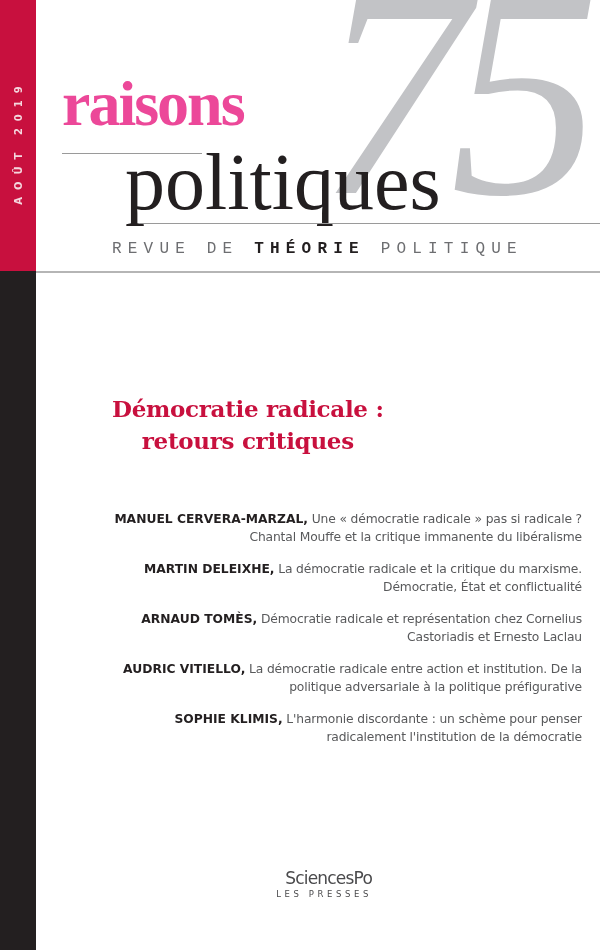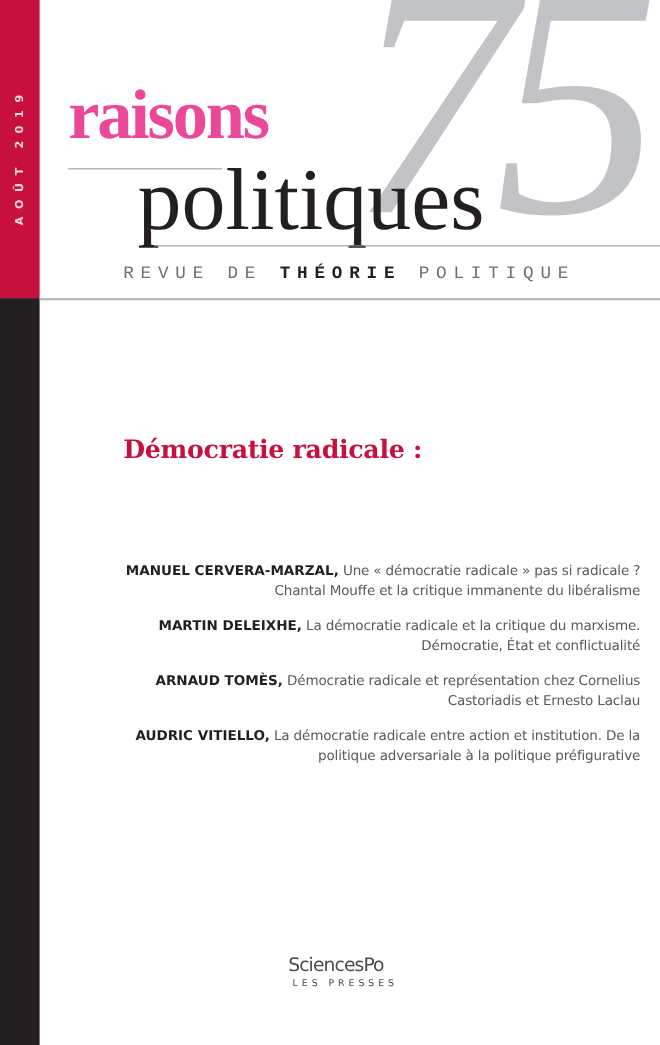--- a/index.html
+++ b/index.html
@@ -93,21 +93,21 @@
       letter-spacing: -0.15px;
       text-align: right;
     }
     .article .author {
       font-weight: bold;
       color: #231f20;
       letter-spacing: 0px;
     }
     .publisher {
       position: absolute; left: 262px; top: 868px;
-      text-align: left;
+      text-align: right;
       width: 110px;
     }
     .publisher-name {
       font-family: "DejaVu Sans", sans-serif;
       font-size: 17px;
       color: #4a4a4c;
       letter-spacing: -0.8px;
       line-height: 20px;
     }
     .publisher-sub {
@@ -132,33 +132,37 @@
 <div class="title-raisons">raisons</div>
 <div class="title-politiques">politiques</div>
 <div class="rule rule-mid"></div>
 
 <div class="subtitle"><span>REVUE DE </span><b>THÉORIE</b><span> POLITIQUE</span></div>
 
 <div class="rule rule-bottom"></div>
 
 <div class="dossier-title">
   <div>Démocratie radicale :</div>
+  <div>retours critiques</div>
 </div>
 
 <div class="articles">
   <div class="article">
     <span class="author">MANUEL CERVERA-MARZAL,</span><span> Une « démocratie radicale » pas si radicale ? Chantal Mouffe et la critique immanente du libéralisme</span>
   </div>
   <div class="article">
     <span class="author">MARTIN DELEIXHE,</span><span> La démocratie radicale et la critique du marxisme. Démocratie, État et conflictualité</span>
   </div>
   <div class="article">
     <span class="author">ARNAUD TOMÈS,</span><span> Démocratie radicale et représentation chez Cornelius Castoriadis et Ernesto Laclau</span>
   </div>
   <div class="article">
     <span class="author">AUDRIC VITIELLO,</span><span> La démocratie radicale entre action et institution. De la politique adversariale à la politique préfigurative</span>
   </div>
+  <div class="article">
+    <span class="author">SOPHIE KLIMIS,</span><span> L'harmonie discordante : un schème pour penser radicalement l'institution de la démocratie</span>
+  </div>
 </div>
 
 <div class="publisher">
   <div class="publisher-name">SciencesPo</div>
   <div class="publisher-sub">LES PRESSES</div>
 </div>
 
 </body></html>

